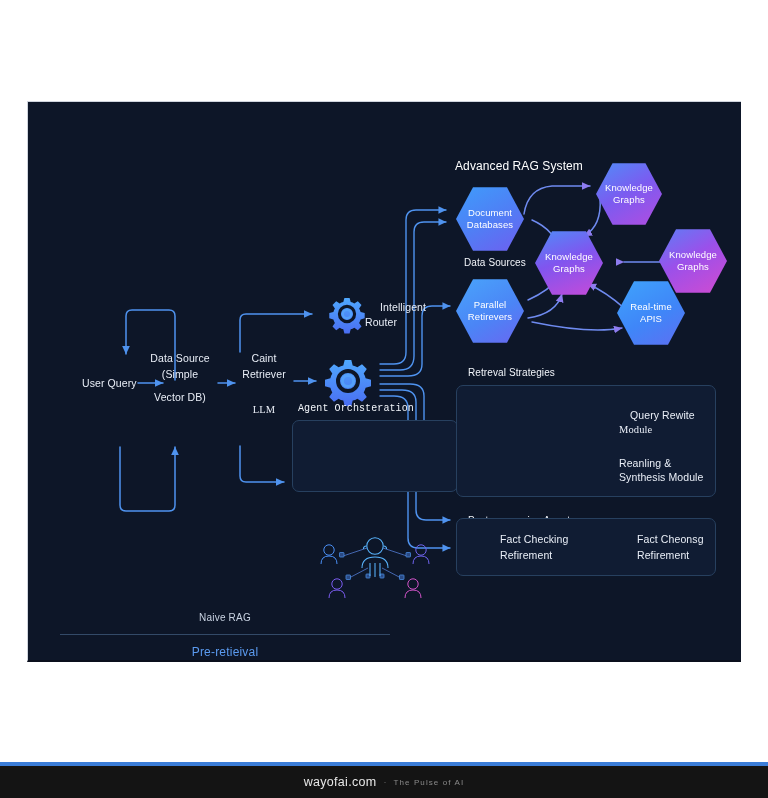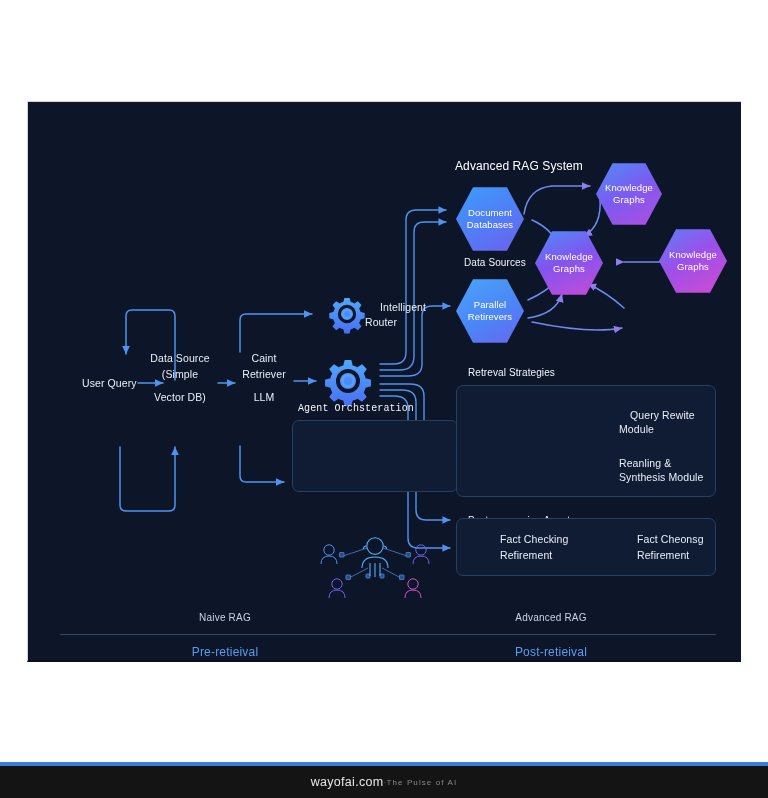--- a/index.html
+++ b/index.html
@@ -71,21 +71,21 @@
   .phase { position: absolute; text-align: center; }
   .phase .nm  { font-size: 10px; color: #c9d3e2; letter-spacing:.2px; }
   .phase .rule{ height: 1px; background: #334a68; margin: 11px 0 10px; }
   .phase .sub { font-size: 12px; color: #5b9bf0; letter-spacing:.2px; }
 
   
   #accent { position: absolute; left:0; top:762px; width:768px; height:4px; background:#3b7dd8; }
   #footer {
     position: absolute; left:0; top:766px; width:768px; height:32px;
     background: #141414;
-    display: flex; align-items: center; justify-content: center; 
+    display: flex; align-items: center; justify-content: center; gap: 7px;
   }
   #footer .brand { color:#e8e8e8; font-size:12.5px; letter-spacing:.3px; }
   #footer .dot   { color:#6a6a6a; font-size:9px; }
   #footer .tag   { color:#8a8a8a; font-size:8px; letter-spacing:1.1px; }
 </style>
 </head>
 <body>
 
 <div id="page">
 
@@ -303,21 +303,21 @@
     </svg>
 
     <div class="lbl" style="left:54px; top:274px;">User Query</div>
 
     <div class="lbl ctr" style="left:116px; top:249px; width:72px;">Data Source</div>
     <div class="lbl ctr" style="left:116px; top:265px; width:72px;">(Simple</div>
     <div class="lbl ctr" style="left:116px; top:288px; width:72px;">Vector DB)</div>
 
     <div class="lbl ctr" style="left:208px; top:249px; width:56px;">Caint</div>
     <div class="lbl ctr" style="left:208px; top:265px; width:56px;">Retriever</div>
-    <div class="lbl ctr" style="left:208px; top:288px; width:56px;">LLM</div>
+    <div class="lbl ctr" style="left:208px; top:300px; width:56px;font-family:Liberation Serif, serif;">LLM</div>
 
     <div class="lbl" style="left:352px; top:198px;">Intelligent</div>
     <div class="lbl" style="left:337px; top:213px;">Router</div>
 
     <div class="lbl sec" style="left:258px; top:299px;font-family:Liberation Mono, monospace;">Agent Orchsteration</div>
     <div class="panel" style="left:264px; top:318px; width:166px; height:72px;"></div>
 
     <div class="lbl ttl" style="left:427px; top:57px;">Advanced RAG System</div>
 
     <div class="hex hx-doc" style="left:428px; top:84px; width:68px; height:66px;">
@@ -348,52 +348,53 @@
       </div>
     </div>
 
     <div class="hex hx-par" style="left:428px; top:176px; width:68px; height:66px;">
       <div>
         <div>Parallel</div>
         <div>Retirevers</div>
       </div>
     </div>
 
+    <div class="hex hx-rt" style="left:589px; top:178px; width:68px; height:66px;">
+      <div>
+        <div>Real-time</div>
+        <div>APIS</div>
+      </div>
+    </div>
 
     <div class="lbl sec" style="left:424px; top:153px;">Data Sources</div>
 
     <div class="lbl sec" style="left:428px; top:263px;">Retreval Strategies</div>
     <div class="panel" style="left:428px; top:283px; width:260px; height:112px;"></div>
 
     <div class="lbl" style="left:591px; top:306px;margin-left:11px;">Query Rewite</div>
-    <div class="lbl" style="left:591px; top:320px;">Module</div>
+    <div class="lbl" style="left:591px; top:320px;font-family:Liberation Serif, serif;">Module</div>
 
     <div class="lbl" style="left:591px; top:354px;">Reanling &amp;</div>
     <div class="lbl" style="left:591px; top:368px;">Synthesis Module</div>
 
     <div class="lbl sec" style="left:428px; top:411px;">Post-processing Agents</div>
     <div class="panel" style="left:428px; top:414px; width:260px; height:58px; top:416px;"></div>
 
     <div class="lbl" style="left:472px; top:430px;">Fact Checking</div>
     <div class="lbl" style="left:472px; top:446px;">Refirement</div>
 
     <div class="lbl" style="left:609px; top:430px;">Fact Cheonsg</div>
     <div class="lbl" style="left:609px; top:446px;">Refirement</div>
 
     <div class="phase" style="left:32px; top:510px; width:330px;">
       <div class="nm">Naive RAG</div>
       <div class="rule"></div>
       <div class="sub">Pre-retieival</div>
     </div>
 
-    <div class="phase" style="left:358px; top:510px; width:330px;">
-      <div class="nm">Advanced RAG</div>
-      <div class="rule"></div>
-      <div class="sub">Post-retieival</div>
-    </div>
 
   </div>
 
   <div id="accent"></div>
   <div id="footer">
     <span class="brand">wayofai.com</span>
     <span class="dot">·</span>
     <span class="tag">The Pulse of AI</span>
   </div>
 

